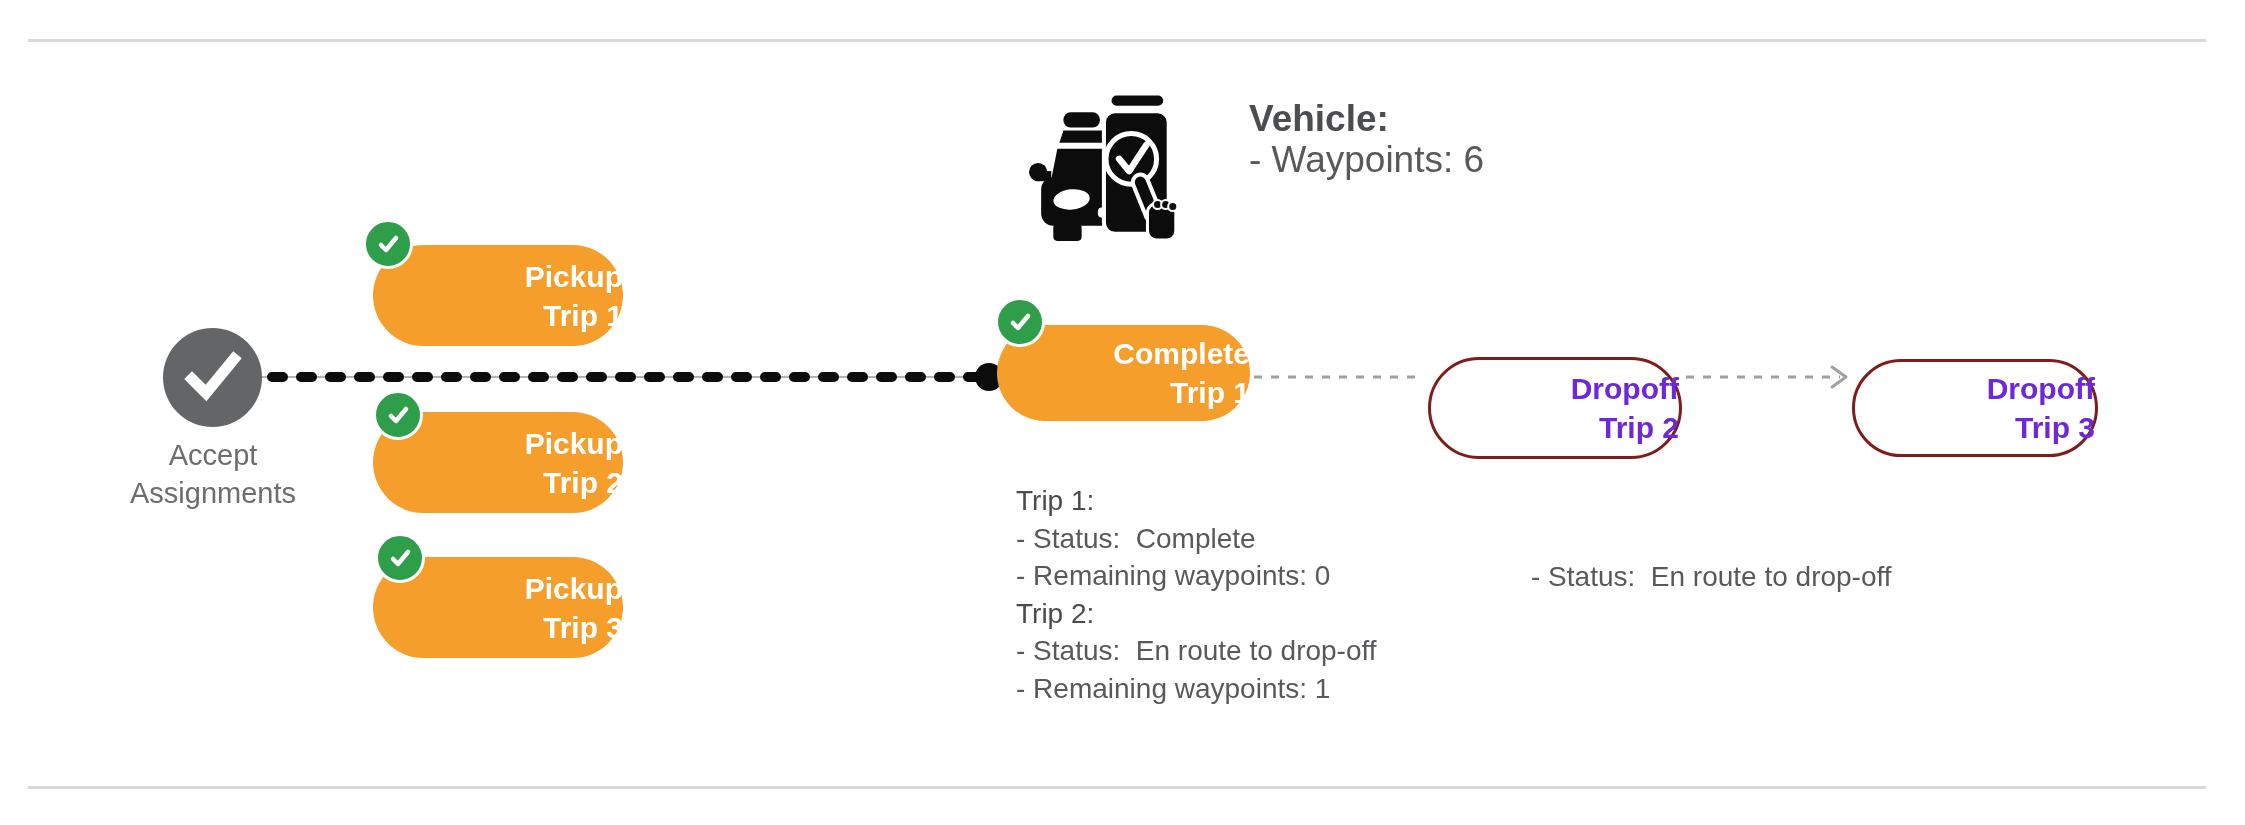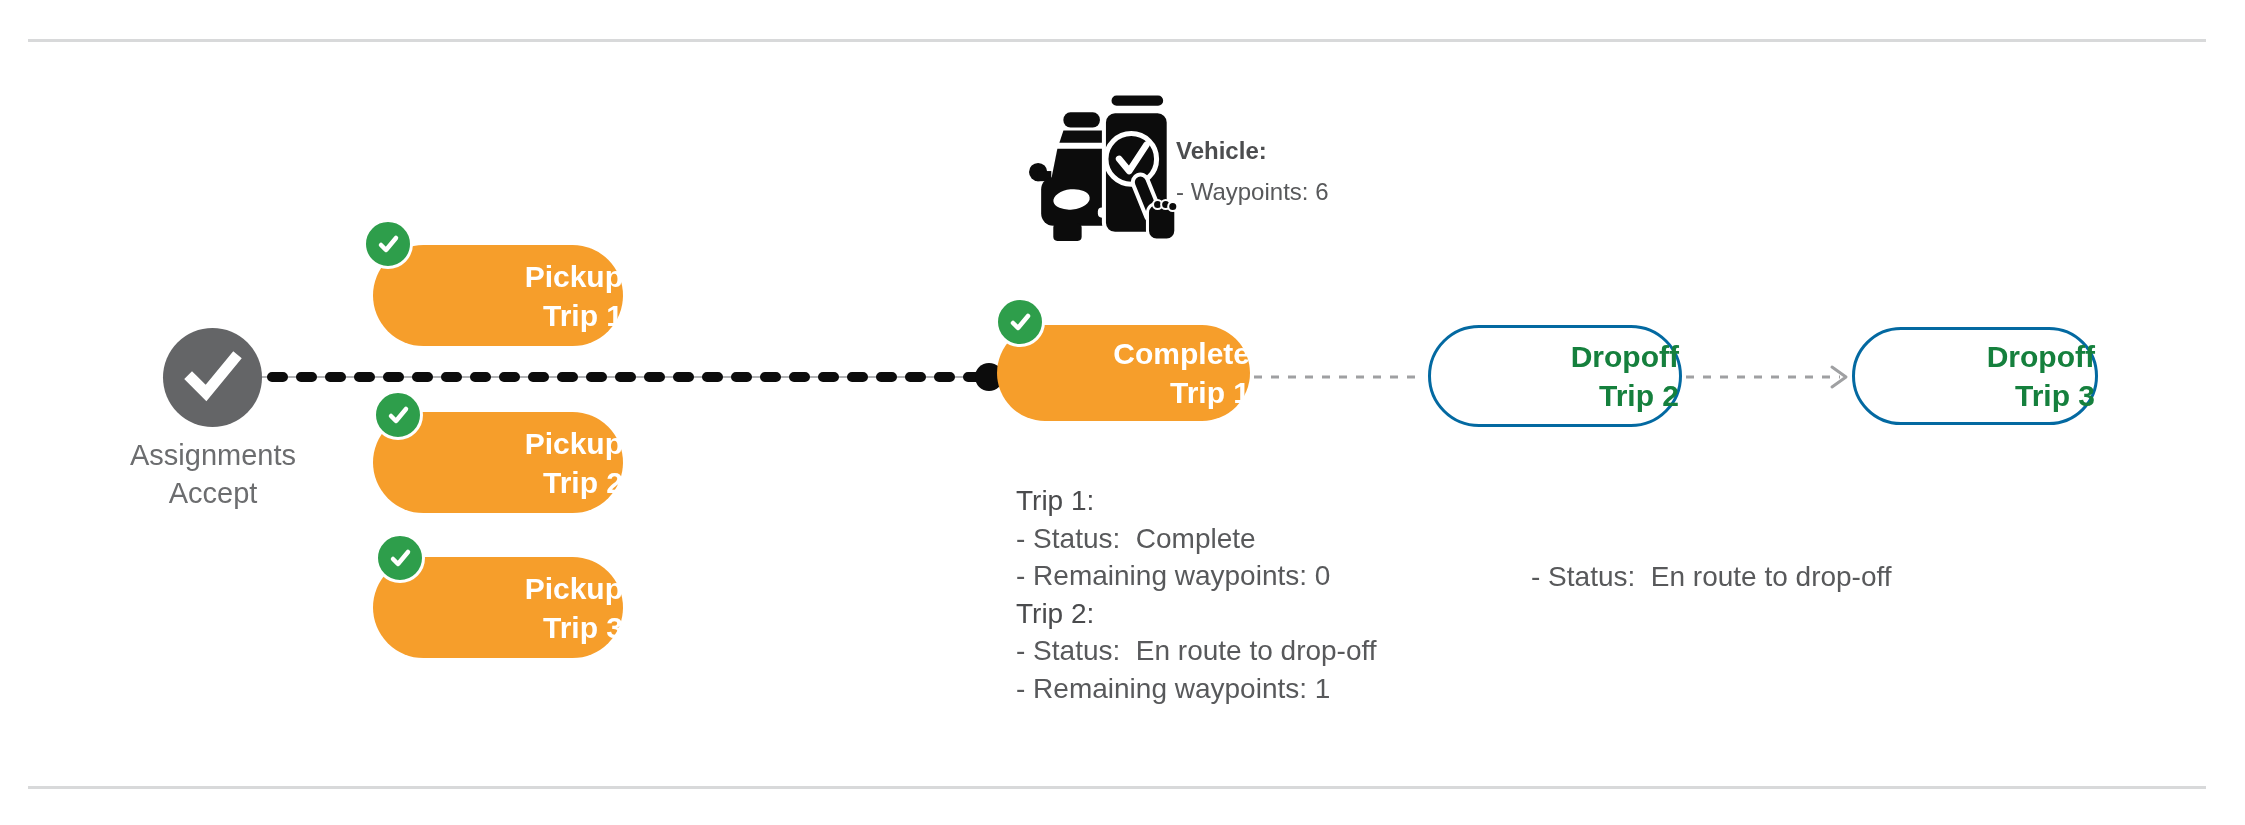--- a/index.html
+++ b/index.html
@@ -2,27 +2,27 @@
 <html><head>
 <meta charset="utf-8">
 <style>
   html,body{margin:0;padding:0;background:#ffffff;}
   body{font-family:"Liberation Sans", sans-serif;}
   .canvas{position:relative;width:2245px;height:825px;background:#ffffff;overflow:hidden;}
   .rule{position:absolute;left:28px;width:2178px;height:3px;background:#d8d9da;}
   .rule.top{top:39px;}
   .rule.bottom{top:786px;}
   .title{position:absolute;left:66px;top:60px;font-size:40px;font-weight:700;color:#1b1b1d;letter-spacing:-0.5px;}
-  .vehicle-text{position:absolute;left:1176px;top:98px;font-size:24px;color:#58595b;line-height:41px;margin-top:32px;}
+  .vehicle-text{position:absolute;left:1249px;top:98px;font-size:37px;color:#58595b;line-height:41px;}
   .vehicle-text .vh{font-weight:700;color:#4c4d4f;}
   .node-circle{position:absolute;left:163px;top:328px;width:99px;height:99px;border-radius:50%;background:#646567;display:flex;align-items:center;justify-content:center;}
   .accept-label{position:absolute;left:63px;top:436px;width:300px;text-align:center;font-size:29px;line-height:38px;color:#6c6d6f;}
   .pill{position:absolute;border-radius:52px;display:flex;flex-direction:column;align-items:flex-end;justify-content:center;text-align:center;font-weight:700;font-size:30px;line-height:39px;}
   .pill.orange{background:#f69e2b;color:#ffffff;}
-  .pill.ghost{background:#ffffff;border:3px solid #0369a1;color:#15803d;box-sizing:border-box;}
+  .pill.ghost{background:#ffffff;border:3px solid #7f1d1d;color:#6d28d9;box-sizing:border-box;margin-top:32px;}
   .badge{position:absolute;width:44px;height:44px;border-radius:50%;background:#2e9e4b;border:3px solid #ffffff;box-sizing:content-box;display:flex;align-items:center;justify-content:center;}
   .tripblock{position:absolute;font-size:28px;color:#58595b;}
   .tripblock .th{font-weight:400;color:#4a4b4d;line-height:37.5px;}
   .tripblock .tl{line-height:37.5px;white-space:pre-wrap;}
   svg.connectors{position:absolute;left:0;top:0;pointer-events:none;}
   .veh-icon{position:absolute;left:1028px;top:86px;}
 </style>
 </head>
 <body>
 
@@ -71,22 +71,22 @@
     <line x1="1686" y1="377" x2="1840" y2="377" stroke="#9fa0a2" stroke-width="3" stroke-dasharray="8 9"></line>
     <path d="M1832,367 L1846,377 L1832,387" fill="none" stroke="#9fa0a2" stroke-width="3" stroke-linecap="round" stroke-linejoin="round"></path>
   </svg>
 
   <div class="node-circle">
     <svg width="66" height="66" viewBox="0 0 66 66">
       <polyline points="12,34 26,48 54,14" fill="none" stroke="#ffffff" stroke-width="11" stroke-linecap="square"></polyline>
     </svg>
   </div>
   <div class="accept-label">
+    <div>Accept</div>
     <div>Assignments</div>
-    <div>Accept</div>
   </div>
 
   <div class="pill orange" style="left:373px;top:245px;width:250px;height:101px;">
     <div>Pickup</div>
     <div>Trip 1</div>
   </div>
   <div class="pill orange" style="left:373px;top:412px;width:250px;height:101px;">
     <div>Pickup</div>
     <div>Trip 2</div>
   </div>

